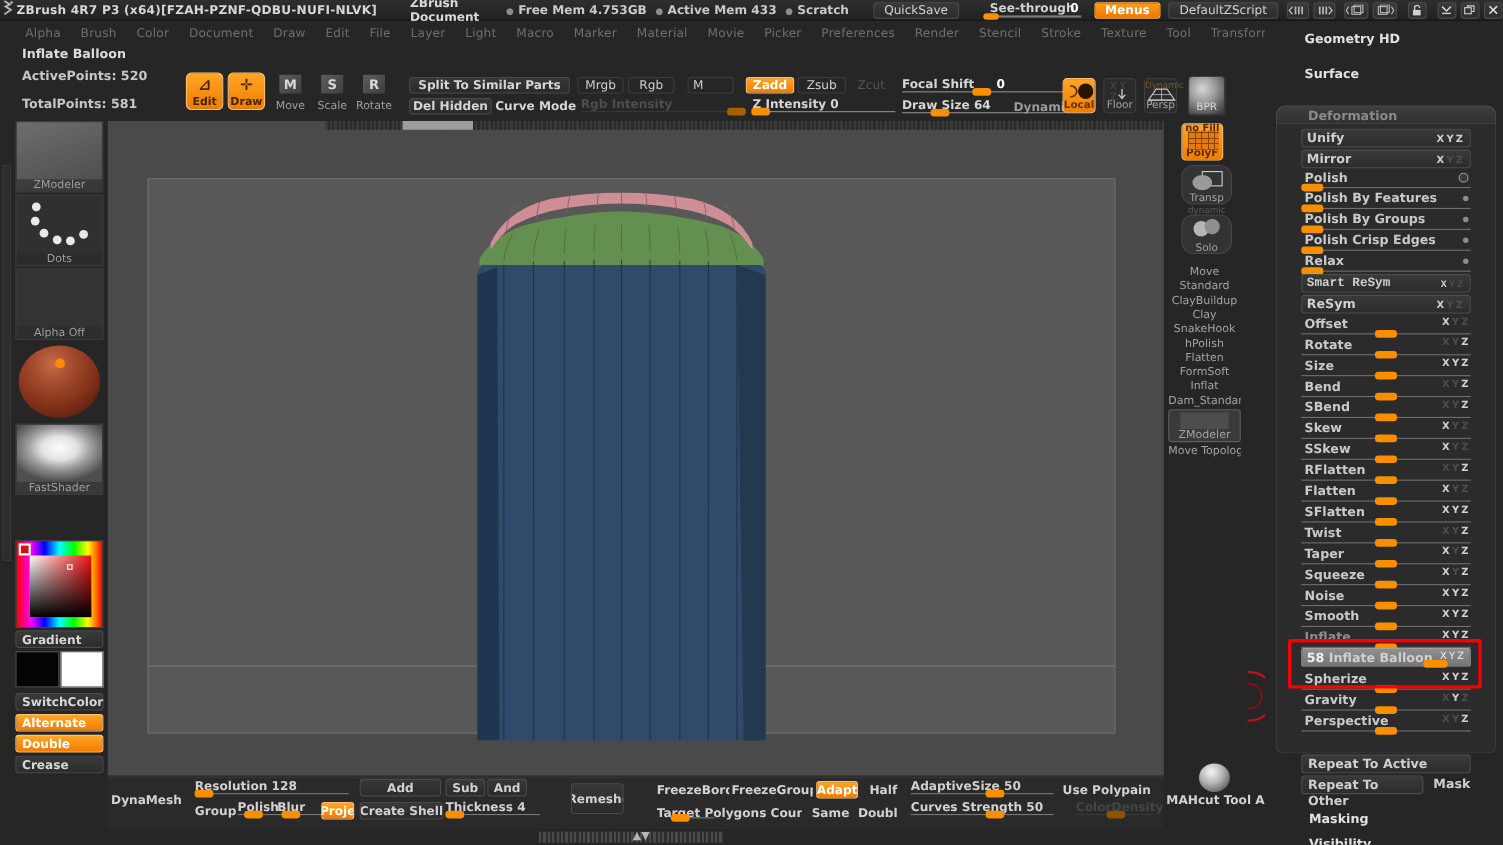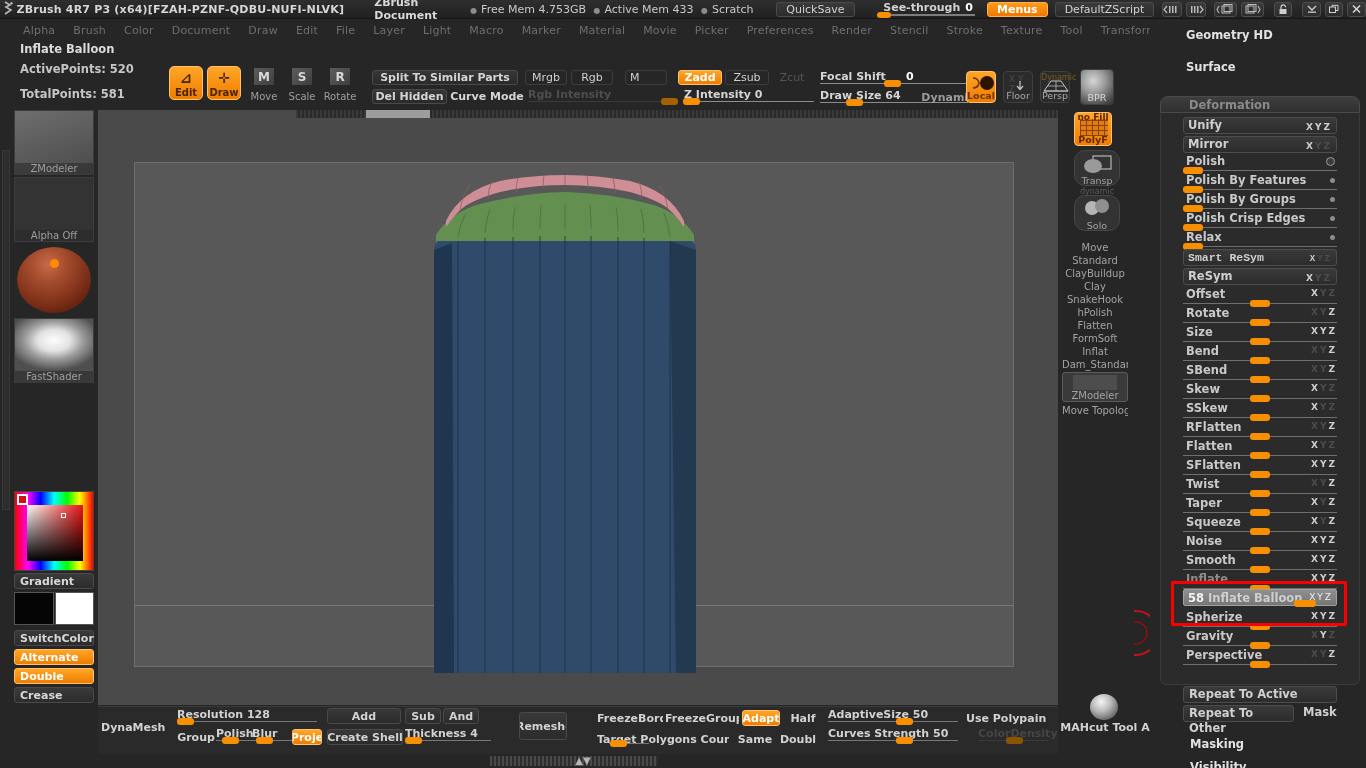--- a/index.html
+++ b/index.html
@@ -15,21 +15,21 @@
   
   #titlebar {
     position: absolute; left:0; top:0; width:1366px; height:19px;
     background: linear-gradient(#2e2e2e,#212121);
     display:flex; align-items:center; font-size:11px; color:#d6d6d6;
     border-bottom:1px solid #161616;
   }
   .tb-logo { width:20px; text-align:center; color:#b0b0b0; font-size:13px; }
   .tb-title { font-weight:bold; letter-spacing:.2px; white-space:nowrap; }
   .tb-doc { margin-left:30px; font-weight:bold; color:#d9d9d9; }
-  .tb-mem { color:#c9c9c9; font-weight:normal; white-space:nowrap;}
+  .tb-mem { color:#c9c9c9; font-weight:bold; white-space:nowrap;}
   .tb-dot { color:#8c8c8c; margin:0 4px; font-size:8px; }
   .tb-btn {
     height:15px; padding:0 9px; margin-left:7px;
     background:linear-gradient(#3a3a3a,#2b2b2b); border:1px solid #4b4b4b;
     border-radius:3px; display:flex; align-items:center; justify-content:center;
     font-size:11px; color:#d2d2d2; white-space:nowrap;
   }
   .tb-btn.orange { background:linear-gradient(#ff9b1a,#f07800); border-color:#ffb050; color:#fff; font-weight:bold;}
   .tb-slider { margin-left:22px; position:relative; width:118px; height:16px;}
   .tb-slider .lbl { font-size:11px; font-weight:bold; color:#d2d2d2; position:absolute; left:6px; top:0;}
@@ -454,20 +454,29 @@
   </div>
   <div class="sqbtn" style="left:1080px; top:69px; width:34px; height:36px;
        background:radial-gradient(circle at 38% 32%, #d6d6d6 0%, #9d9d9d 38%, #5c5c5c 72%, #2f2f2f 100%);">
     <span class="lab" style="color:#d9d9d9;">BPR</span>
   </div>
 
   <div id="leftscroll"></div>
   <div id="leftshelf">
     <div class="tile zmod">
       <span class="cap">ZModeler</span>
+    </div>
+    <div class="tile dots-tile">
+      <span class="d" style="left:14px;top:6px;"></span>
+      <span class="d" style="left:13px;top:19px;"></span>
+      <span class="d" style="left:21px;top:30px;"></span>
+      <span class="d" style="left:33px;top:36px;"></span>
+      <span class="d" style="left:45px;top:37px;"></span>
+      <span class="d" style="left:57px;top:31px;"></span>
+      <span class="cap">Dots</span>
     </div>
     <div class="tile alpha">
       <span class="cap">Alpha  Off</span>
     </div>
     <div class="mat-sphere">
       <span class="ball"></span>
       <span class="dot"></span>
     </div>
     <div class="tile fast">
       <span class="cap">FastShader</span>

